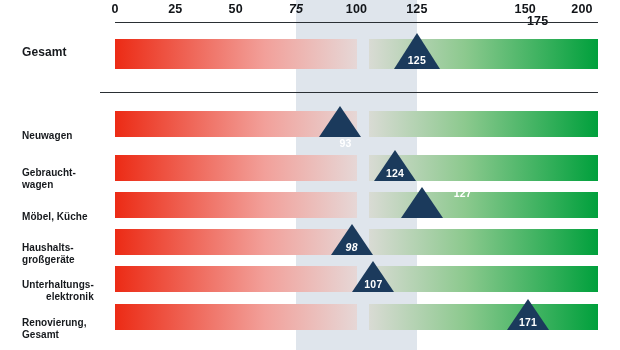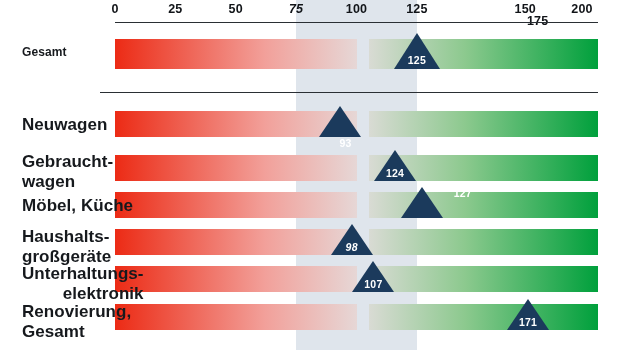--- a/index.html
+++ b/index.html
@@ -72,22 +72,23 @@
     color: #16191d;
     line-height: 1.18;
     z-index: 3;
     white-space: pre-line;
   }
   .row-label.total {
     font-size: 12px;
     letter-spacing: 0.1px;
   }
   .row-label.cat {
-    font-size: 17px;
+    font-size: 10px;
     letter-spacing: 0.05px;
+    margin-top: 15px;
   }
 
   
   .bar-seg {
     position: absolute;
     z-index: 1;
   }
   .bar-seg.red {
     background: linear-gradient(to right, var(--red) 0%, var(--redmid) 62%, var(--redend) 100%);
   }

